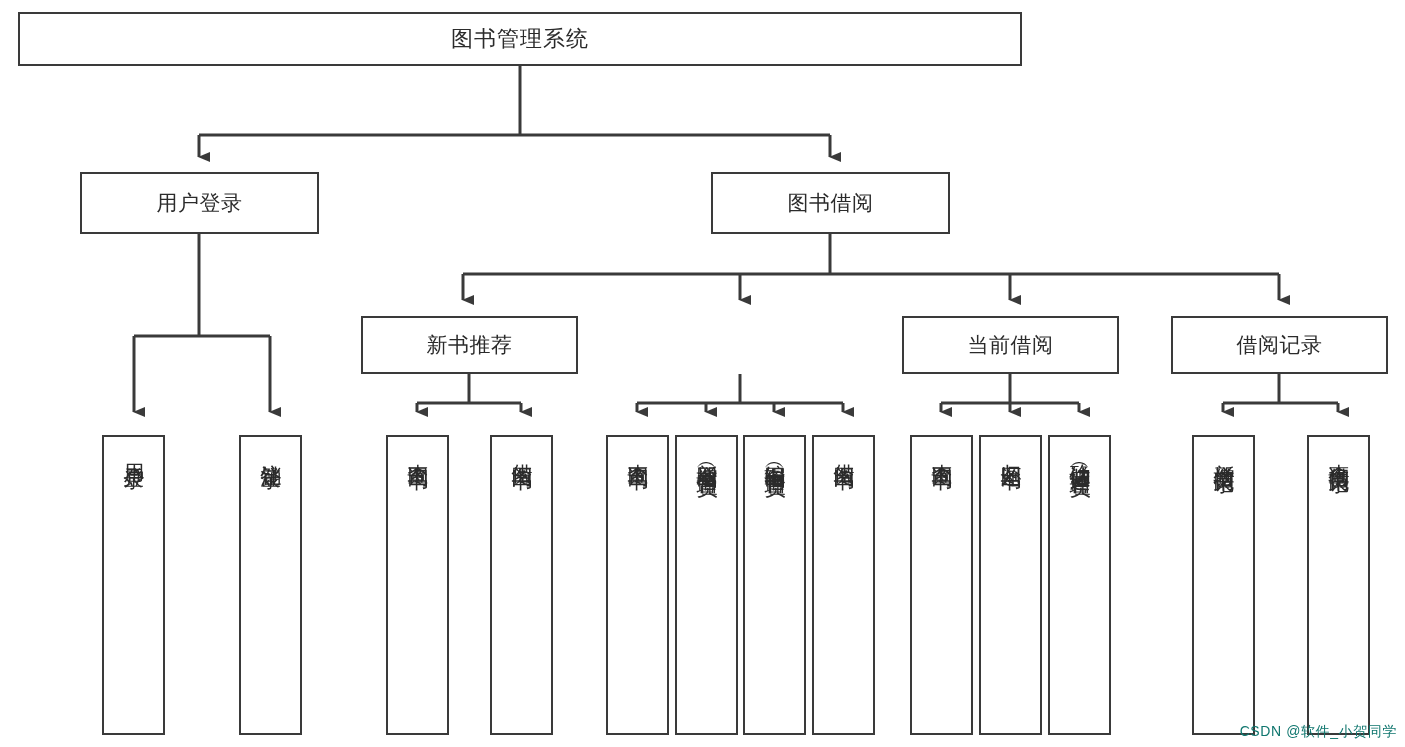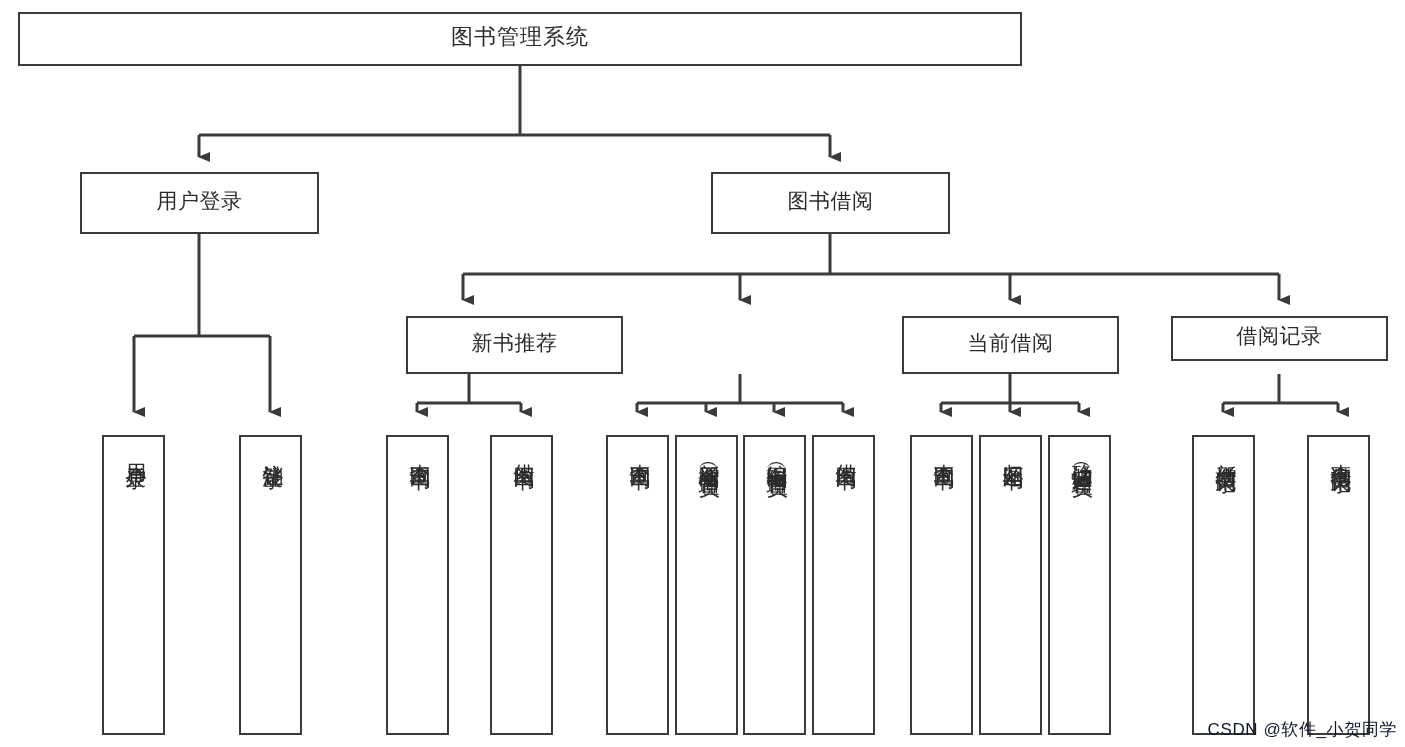--- a/index.html
+++ b/index.html
@@ -35,21 +35,20 @@
     align-items: center;
     justify-content: center;
     color: #2b2b2b;
     z-index: 2;
   }
   .node .label {
     display: block;
     text-align: center;
     line-height: 1.15;
     white-space: nowrap;
-    font-family: Liberation Mono, monospace;
   }
   .node.horizontal .label {
     font-size: 21px;
     letter-spacing: 0.5px;
   }
   .node.root .label {
     font-size: 22px;
     letter-spacing: 1px;
   }
   .node.vertical {
@@ -62,22 +61,22 @@
     font-size: 21px;
     line-height: 1.28;
     letter-spacing: 2px;
     white-space: nowrap;
     max-height: 100%;
   }
   .watermark {
     position: absolute;
     right: 8px;
     bottom: 6px;
-    font-size: 17px;
-    color: #0f172a;
+    font-size: 14px;
+    color: #0f766e;
     letter-spacing: 0.6px;
     z-index: 5;
     white-space: nowrap;
     font-family: "Liberation Sans", "DejaVu Sans", sans-serif;
   }
 </style>
 </head>
 <body>
 
 <div id="canvas">
@@ -138,27 +137,27 @@
     <span class="label">图书管理系统</span>
   </div>
 
   <div class="node horizontal" style="left:80px; top:172px; width:239px; height:62px;">
     <span class="label">用户登录</span>
   </div>
   <div class="node horizontal" style="left:711px; top:172px; width:239px; height:62px;">
     <span class="label">图书借阅</span>
   </div>
 
-  <div class="node horizontal" style="left:361px; top:316px; width:217px; height:58px;margin-left:45px;">
+  <div class="node horizontal" style="left:361px; top:316px; width:217px; height:58px;">
     <span class="label">新书推荐</span>
   </div>
   <div class="node horizontal" style="left:902px; top:316px; width:217px; height:58px;">
     <span class="label">当前借阅</span>
   </div>
-  <div class="node horizontal" style="left:1171px; top:316px; width:217px; height:45px;">
+  <div class="node horizontal" style="left:1171px; top:316px; width:217px; height:58px;">
     <span class="label">借阅记录</span>
   </div>
 
   <div class="node vertical" style="left:102px; top:435px; width:63px; height:300px;">
     <span class="label">用户登录</span>
   </div>
   <div class="node vertical" style="left:239px; top:435px; width:63px; height:300px;">
     <span class="label">注销登录</span>
   </div>
 

